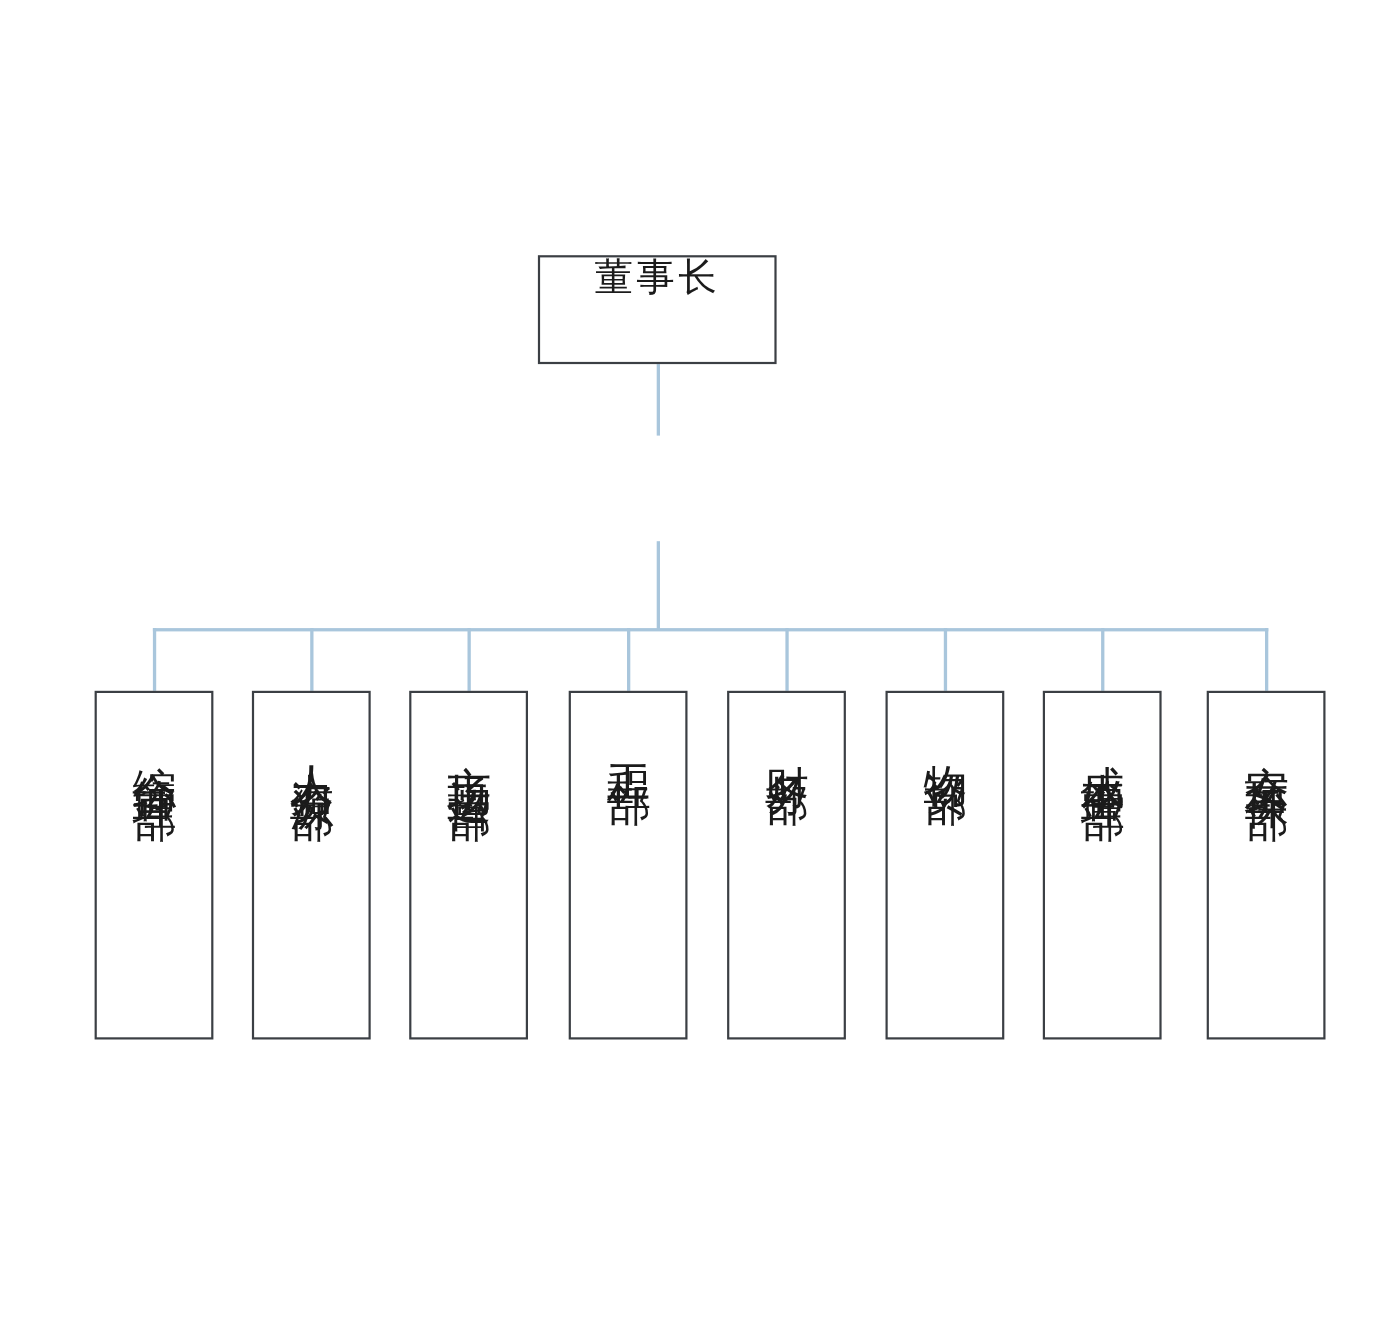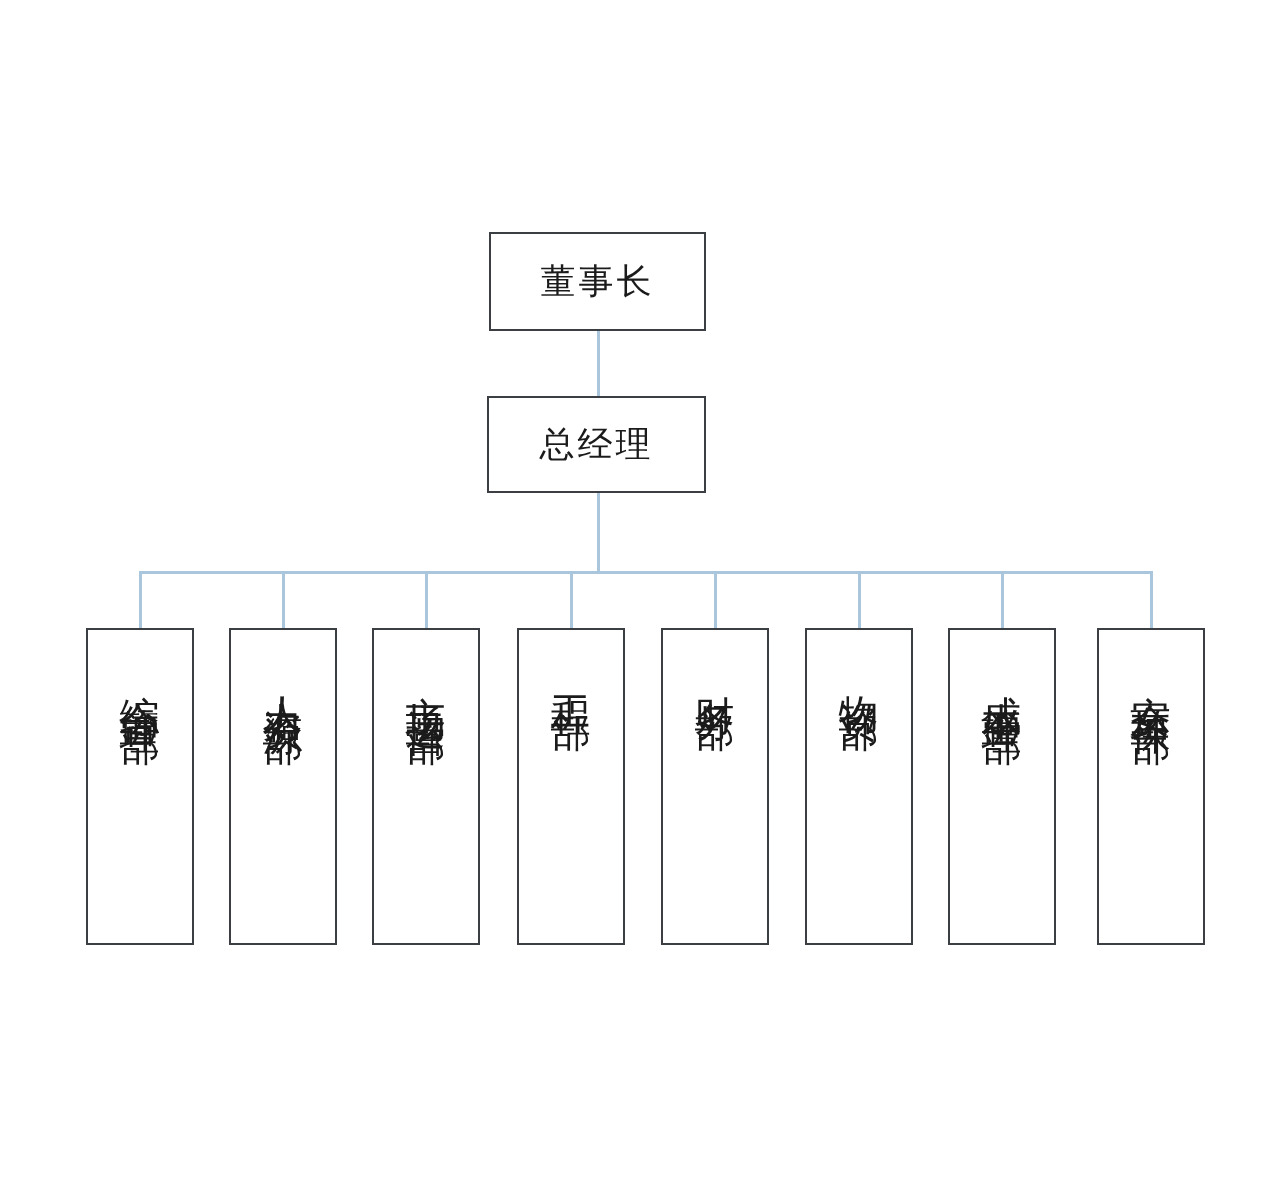--- a/index.html
+++ b/index.html
@@ -16,21 +16,20 @@
     font-family: "DejaVu Sans", "Liberation Sans", sans-serif;
   }
 
   
   .node {
     position: absolute;
     box-sizing: border-box;
     border: 2px solid #3b3f44;
     background: #ffffff;
     display: flex;
-    align-items: center;
     justify-content: center;
     z-index: 3;
   }
   .node-label {
     color: #1b1b1b;
     line-height: 1.14;
     white-space: pre;
     text-align: center;
   }
 
@@ -80,23 +79,20 @@
   <div class="conn v" style="left:570px; top:571px; height:58px;"></div>
   <div class="conn v" style="left:714px; top:571px; height:58px;"></div>
   <div class="conn v" style="left:858px; top:571px; height:58px;"></div>
   <div class="conn v" style="left:1001px; top:571px; height:58px;"></div>
   <div class="conn v" style="left:1150px; top:571px; height:58px;"></div>
 
   <div class="node top" style="left:489px; top:232px; width:217px; height:99px;">
     <span class="node-label">董事长</span>
   </div>
 
-  <div class="node top" style="left:487px; top:396px; width:219px; height:97px;">
-    <span class="node-label">总经理</span>
-  </div>
 
   <div class="node dept" style="left:86px; top:628px; width:108px; height:317px;">
     <span class="node-label">综合管理部</span>
   </div>
 
   <div class="node dept" style="left:229px; top:628px; width:108px; height:317px;">
     <span class="node-label">人力资源部</span>
   </div>
 
   <div class="node dept" style="left:372px; top:628px; width:108px; height:317px;">

